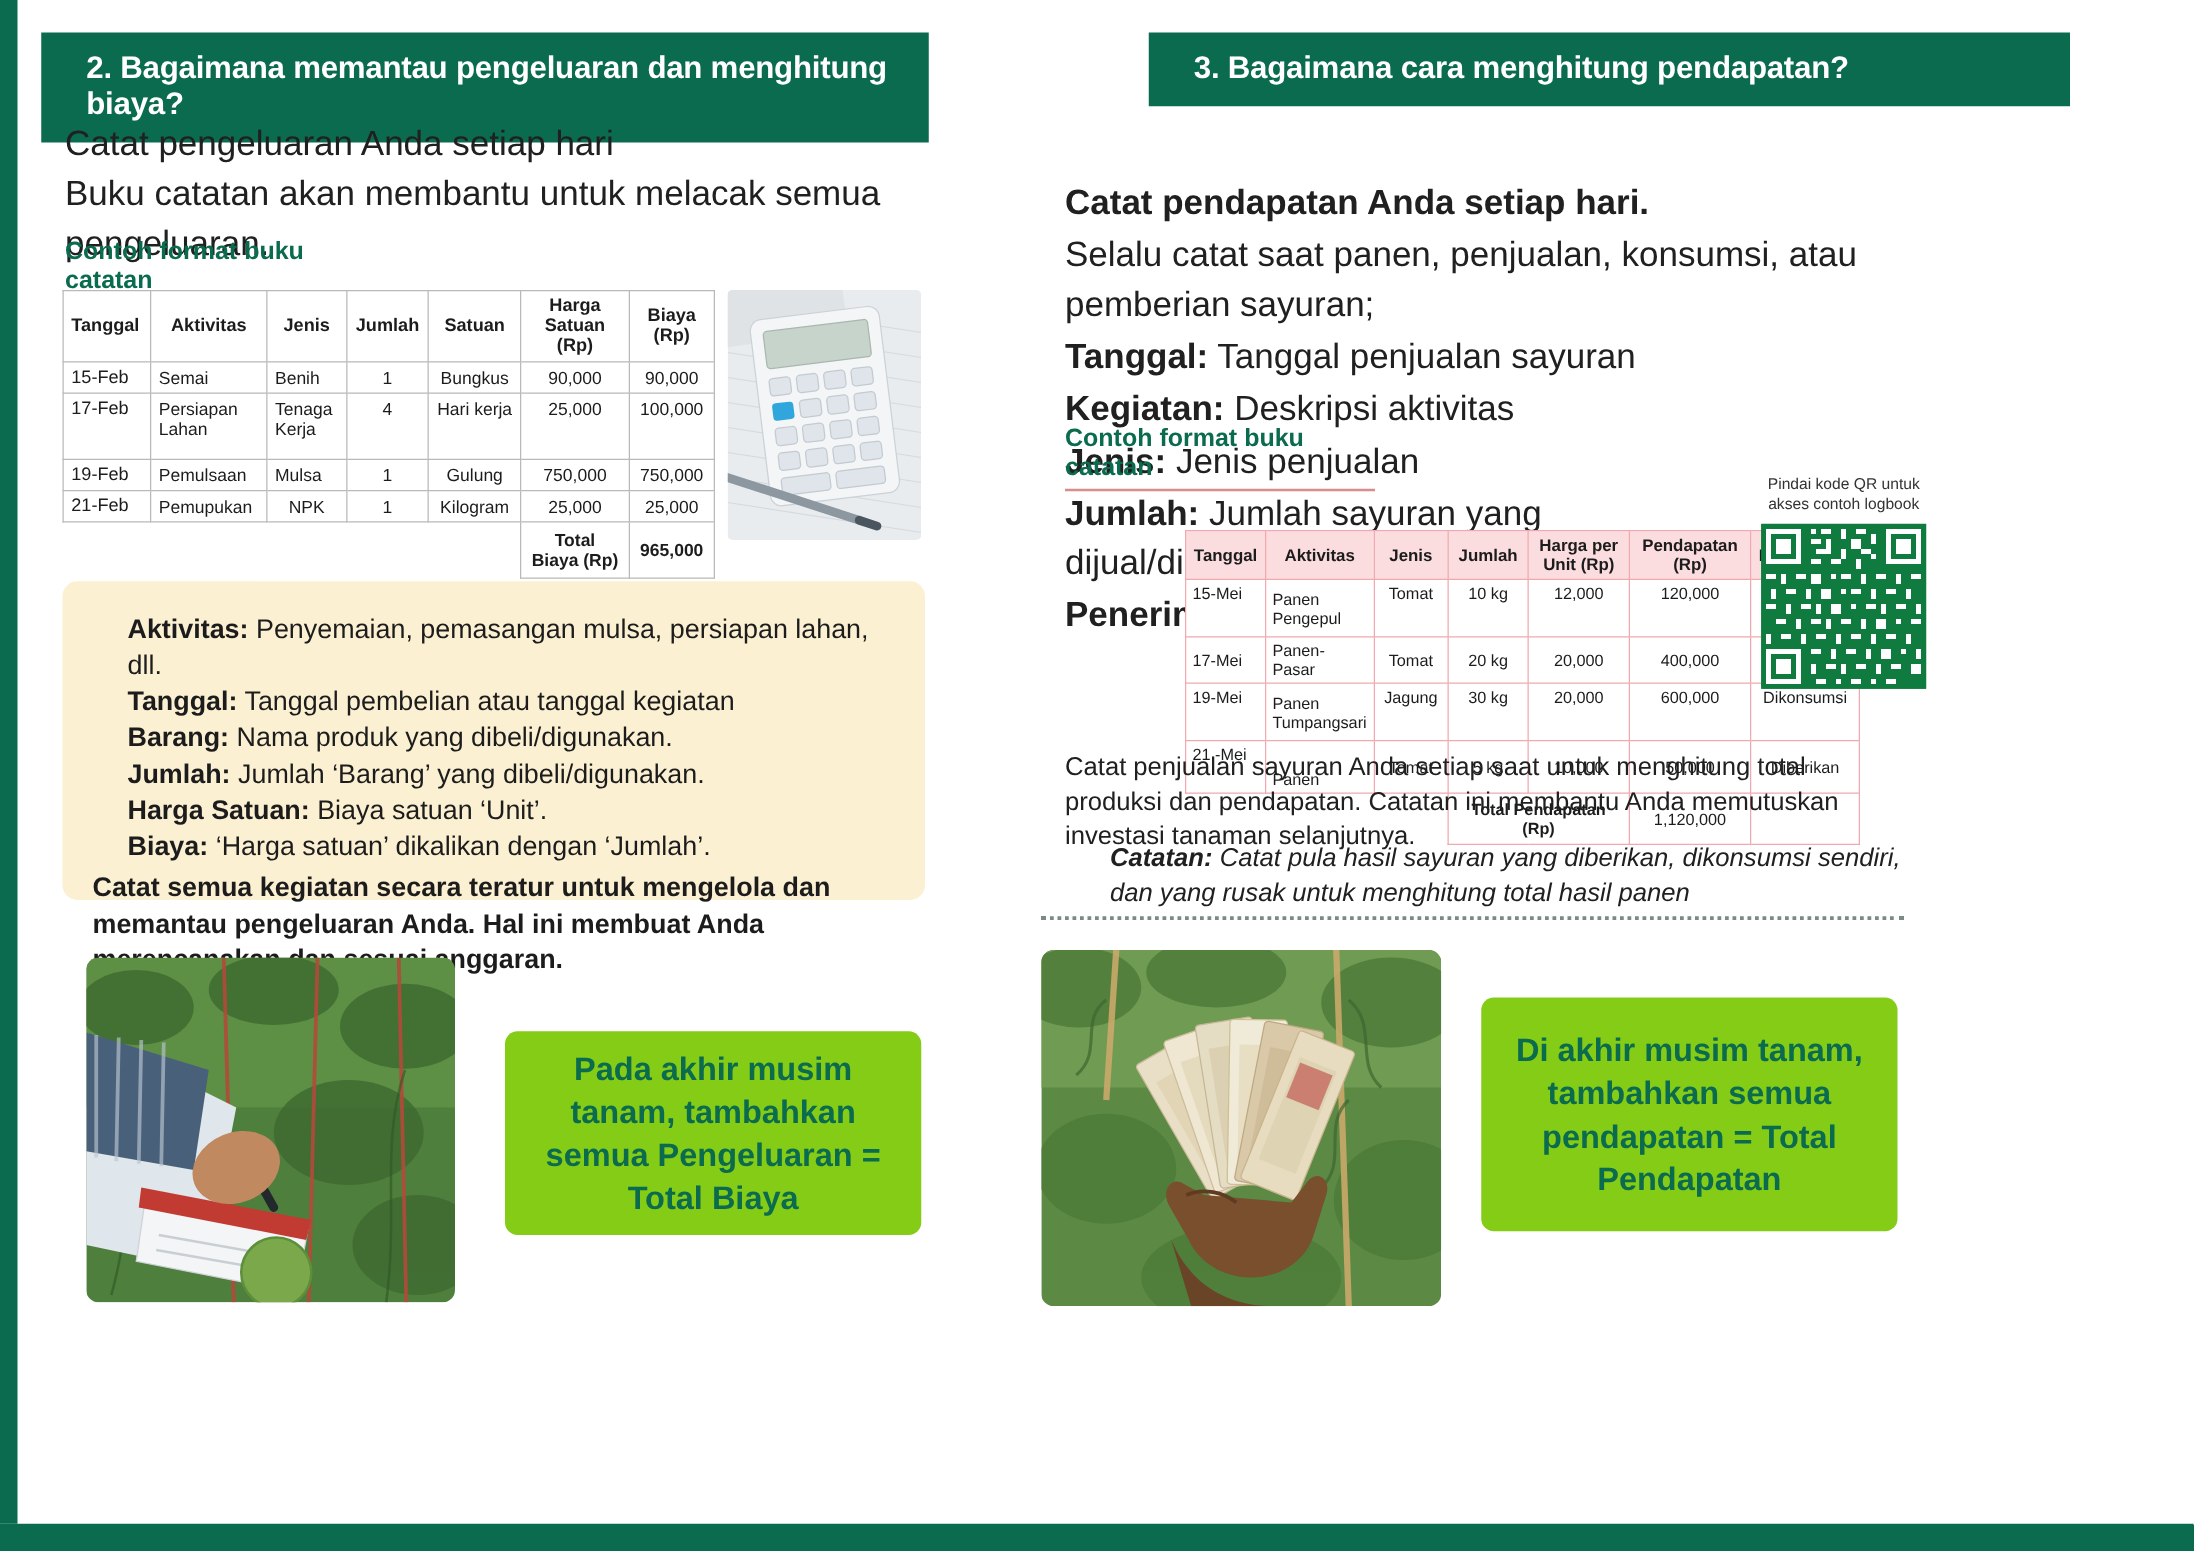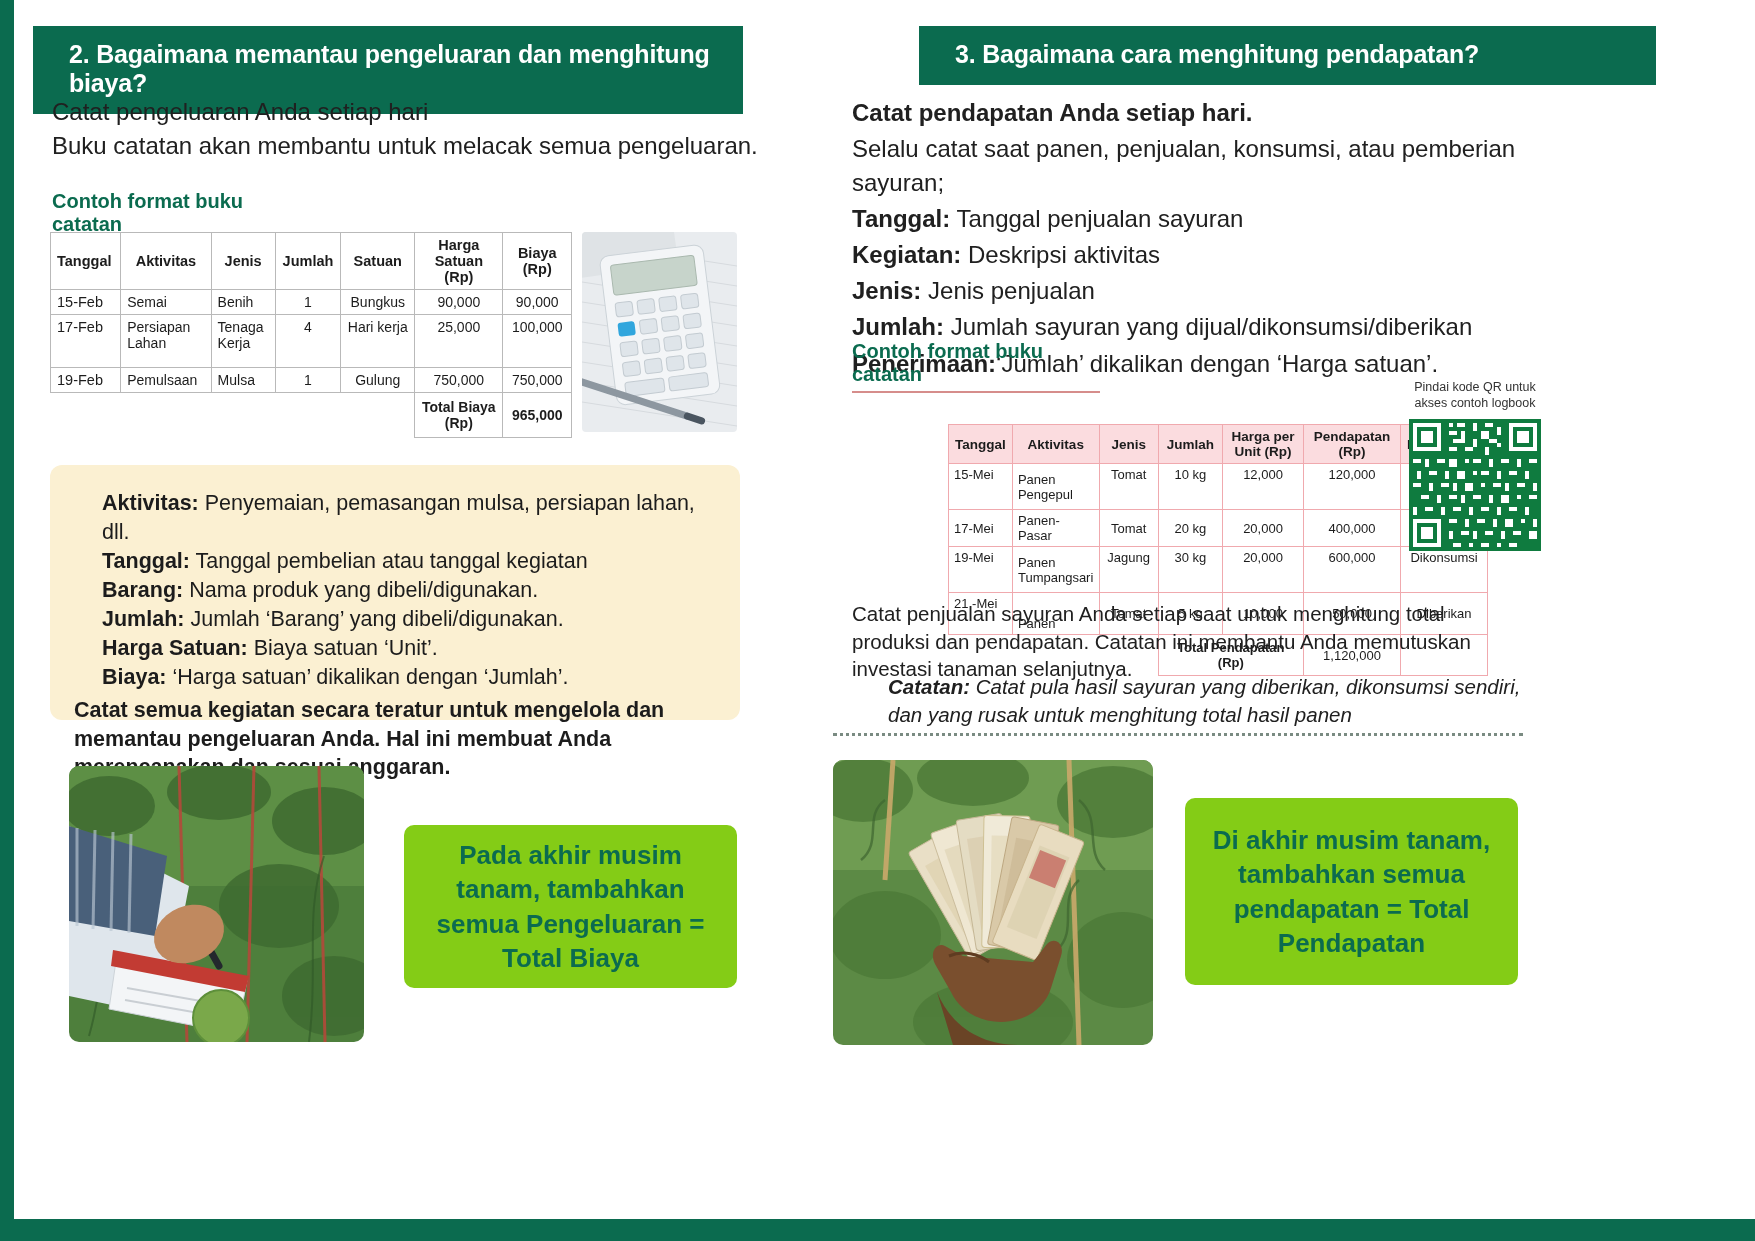--- a/index.html
+++ b/index.html
@@ -24,21 +24,21 @@
     font-weight:bold;
     font-size:25px;
     letter-spacing:-0.2px;
     padding:14px 18px 16px 36px;
     box-sizing:border-box;
   }
   .bar-left{position:absolute;left:33px;top:26px;width:710px;}
   .bar-right{position:absolute;left:14px;top:26px;width:737px;}
 
   
-  .intro{position:absolute;font-size:24px;line-height:1.42;color:#202020;}
+  .intro{position:absolute;font-size:28px;line-height:1.42;color:#202020;}
   .intro-left{left:52px;top:95px;width:740px;}
   .intro-right{left:852px;top:96px;width:700px;}
   .intro-right .ln{margin-bottom:2px;}
   b.lbl{font-weight:bold;}
 
   
   .sub-green{
     position:absolute;
     color:#0b6b4f;font-weight:bold;font-size:20px;
   }
@@ -191,20 +191,29 @@
         <td class="c" style="vertical-align:top;">100,000</td>
       </tr>
       <tr>
         <td class="dt">19-Feb</td>
         <td>Pemulsaan</td>
         <td>Mulsa</td>
         <td class="c">1</td>
         <td class="c">Gulung</td>
         <td class="c">750,000</td>
         <td class="c">750,000</td>
+      </tr>
+      <tr>
+        <td class="dt">21-Feb</td>
+        <td>Pemupukan</td>
+        <td class="c">NPK</td>
+        <td class="c">1</td>
+        <td class="c">Kilogram</td>
+        <td class="c">25,000</td>
+        <td class="c">25,000</td>
       </tr>
       <tr>
         <td class="noborder"></td>
         <td class="noborder"></td>
         <td class="noborder"></td>
         <td class="noborder"></td>
         <td class="noborder"></td>
         <td class="tot" style="height:36px;">Total Biaya (Rp)</td>
         <td class="tot">965,000</td>
       </tr>
@@ -305,21 +314,21 @@
     <span>Pada akhir musim tanam, tambahkan semua Pengeluaran = Total Biaya</span>
   </div>
 
   <div class="col col-right">
     <div class="sec-bar bar-right">
       <span>3. Bagaimana cara menghitung pendapatan?</span>
     </div>
   </div>
 
   <div class="intro intro-right">
-    <div class="ln" style="font-weight:bold;">Catat pendapatan Anda setiap hari.</div>
+    <div class="ln" style="font-weight:bold;margin-top:46px;">Catat pendapatan Anda setiap hari.</div>
     <div class="ln">Selalu catat saat panen, penjualan, konsumsi, atau pemberian sayuran;</div>
     <div class="ln"><b class="lbl">Tanggal:</b> <span>Tanggal penjualan sayuran</span></div>
     <div class="ln"><b class="lbl">Kegiatan:</b> <span>Deskripsi aktivitas</span></div>
     <div class="ln"><b class="lbl">Jenis:</b> <span>Jenis penjualan</span></div>
     <div class="ln"><b class="lbl">Jumlah:</b> <span>Jumlah sayuran yang dijual/dikonsumsi/diberikan</span></div>
     <div class="ln"><b class="lbl">Penerimaan:</b><span>‘Jumlah’ dikalikan dengan ‘Harga satuan’.</span></div>
   </div>
 
   <div class="sub-green sub-right">
     <span>Contoh format buku catatan</span>

